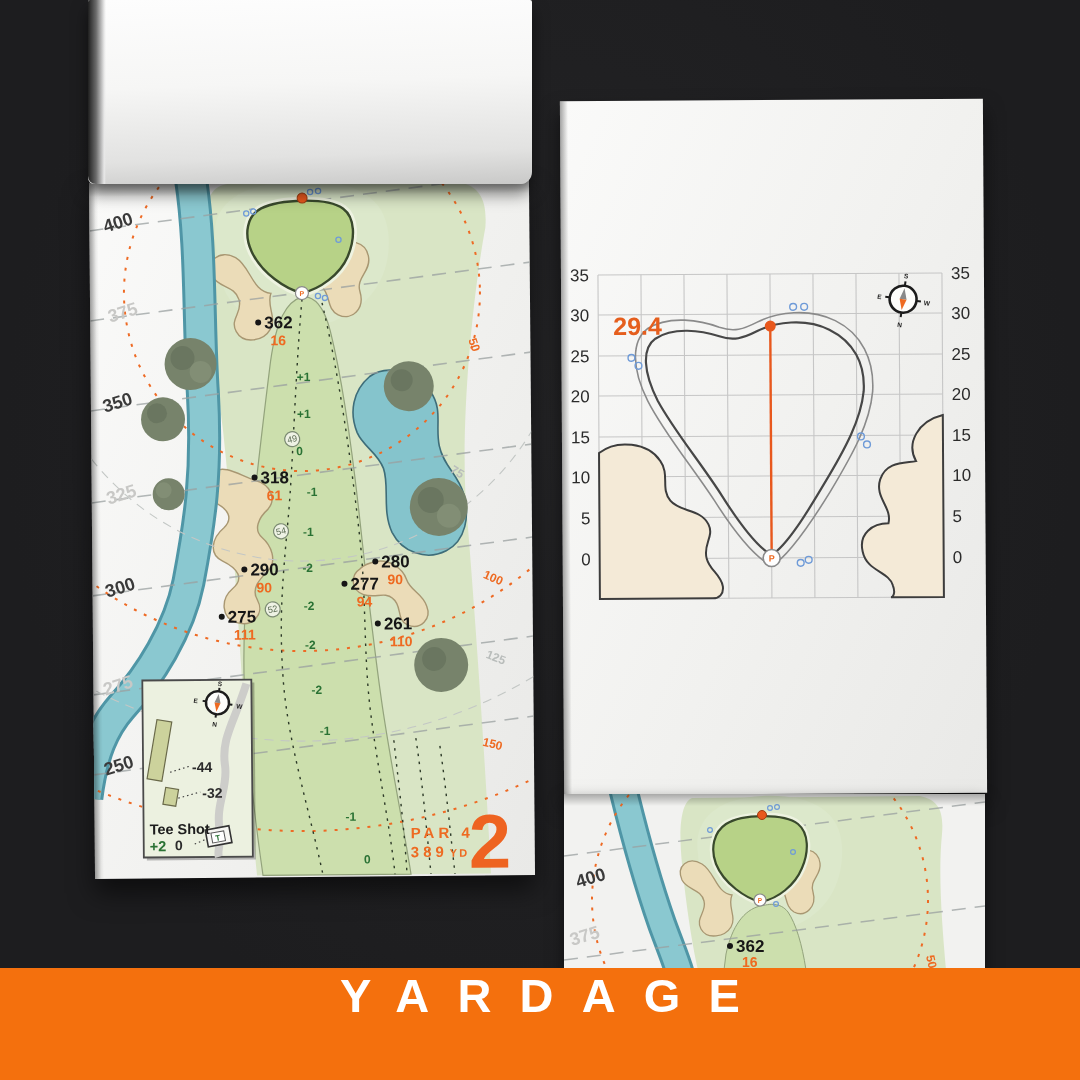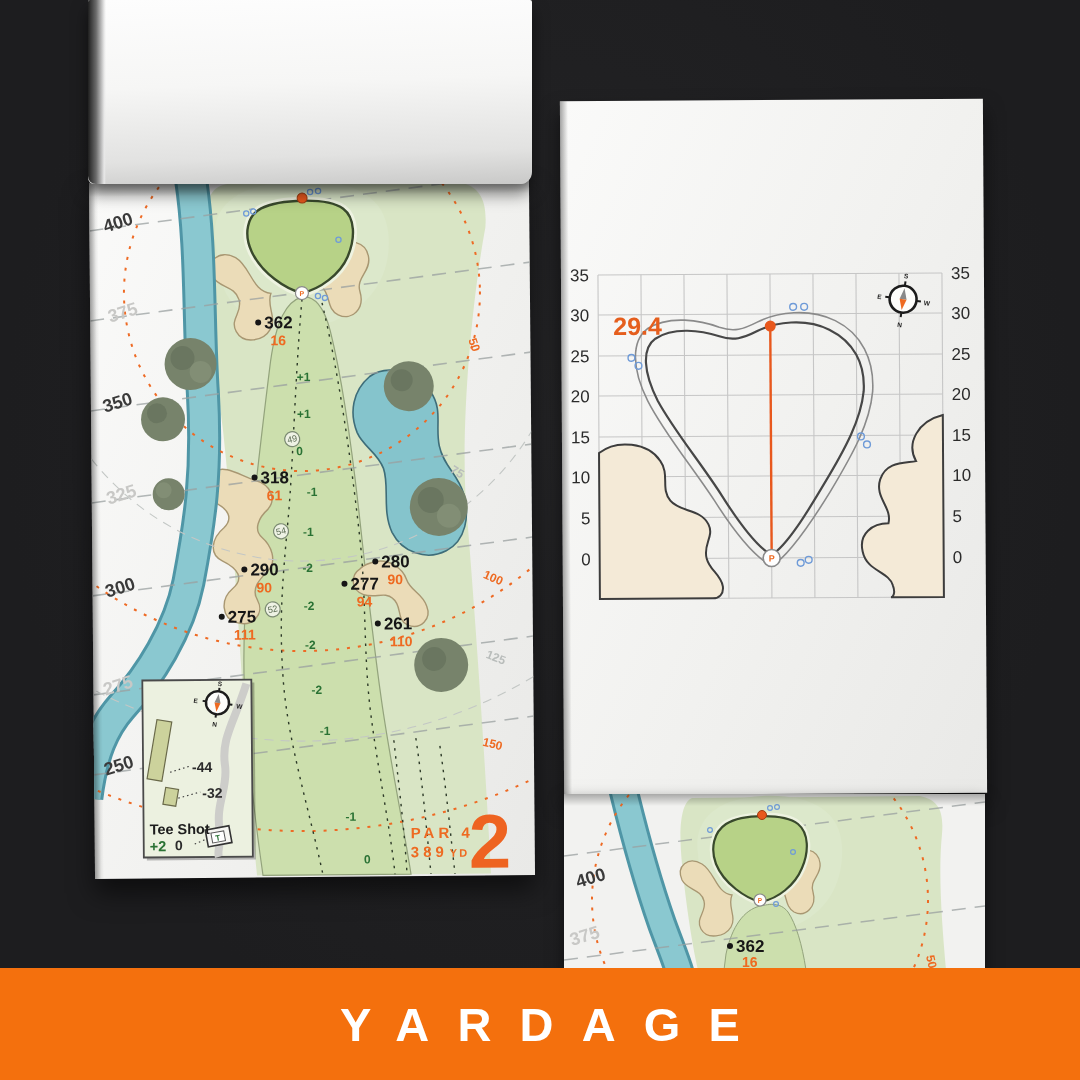--- a/index.html
+++ b/index.html
@@ -27,21 +27,21 @@
   #page-chart{left:2px;top:6px;width:423px;height:694px;transform:rotate(-0.35deg);
     box-shadow:0 12px 20px rgba(0,0,0,.55);}
   #page-chart .edge-left{position:absolute;left:0;top:0;width:8px;height:100%;
     background:linear-gradient(90deg,rgba(0,0,0,.35),rgba(0,0,0,0));}
   #page-preview{left:4px;top:700px;width:421px;height:176px;overflow:hidden;
     background:#f2f2f0;box-shadow:0 6px 14px rgba(0,0,0,.5);}
   #page-preview .fold-shadow{position:absolute;left:0;top:0;width:100%;height:12px;
     background:linear-gradient(180deg,rgba(0,0,0,.30),rgba(0,0,0,0));}
   
   #banner{position:absolute;left:0;top:968px;width:1080px;height:112px;z-index:20;
-    display:flex;align-items:center;justify-content:center;}
+    display:flex;align-items:flex-start;justify-content:center;}
   #banner .title{color:#ffffff;font-size:47px;font-weight:bold;
     letter-spacing:.60em;padding-left:.60em;}
   svg{display:block;}
   svg text{font-family:"Liberation Sans", sans-serif;}
   .t-dark{fill:#3a3a3a;font-weight:bold;}
   .t-light{fill:#c8c8c6;font-weight:bold;}
   .t-target{fill:#161616;font-weight:bold;font-size:17px;}
   .t-carry{fill:#ee6a21;font-weight:bold;font-size:14px;}
   .t-elev{fill:#2a7234;font-weight:bold;font-size:12px;}
   .t-circ{fill:#5f6f57;font-size:9px;}

